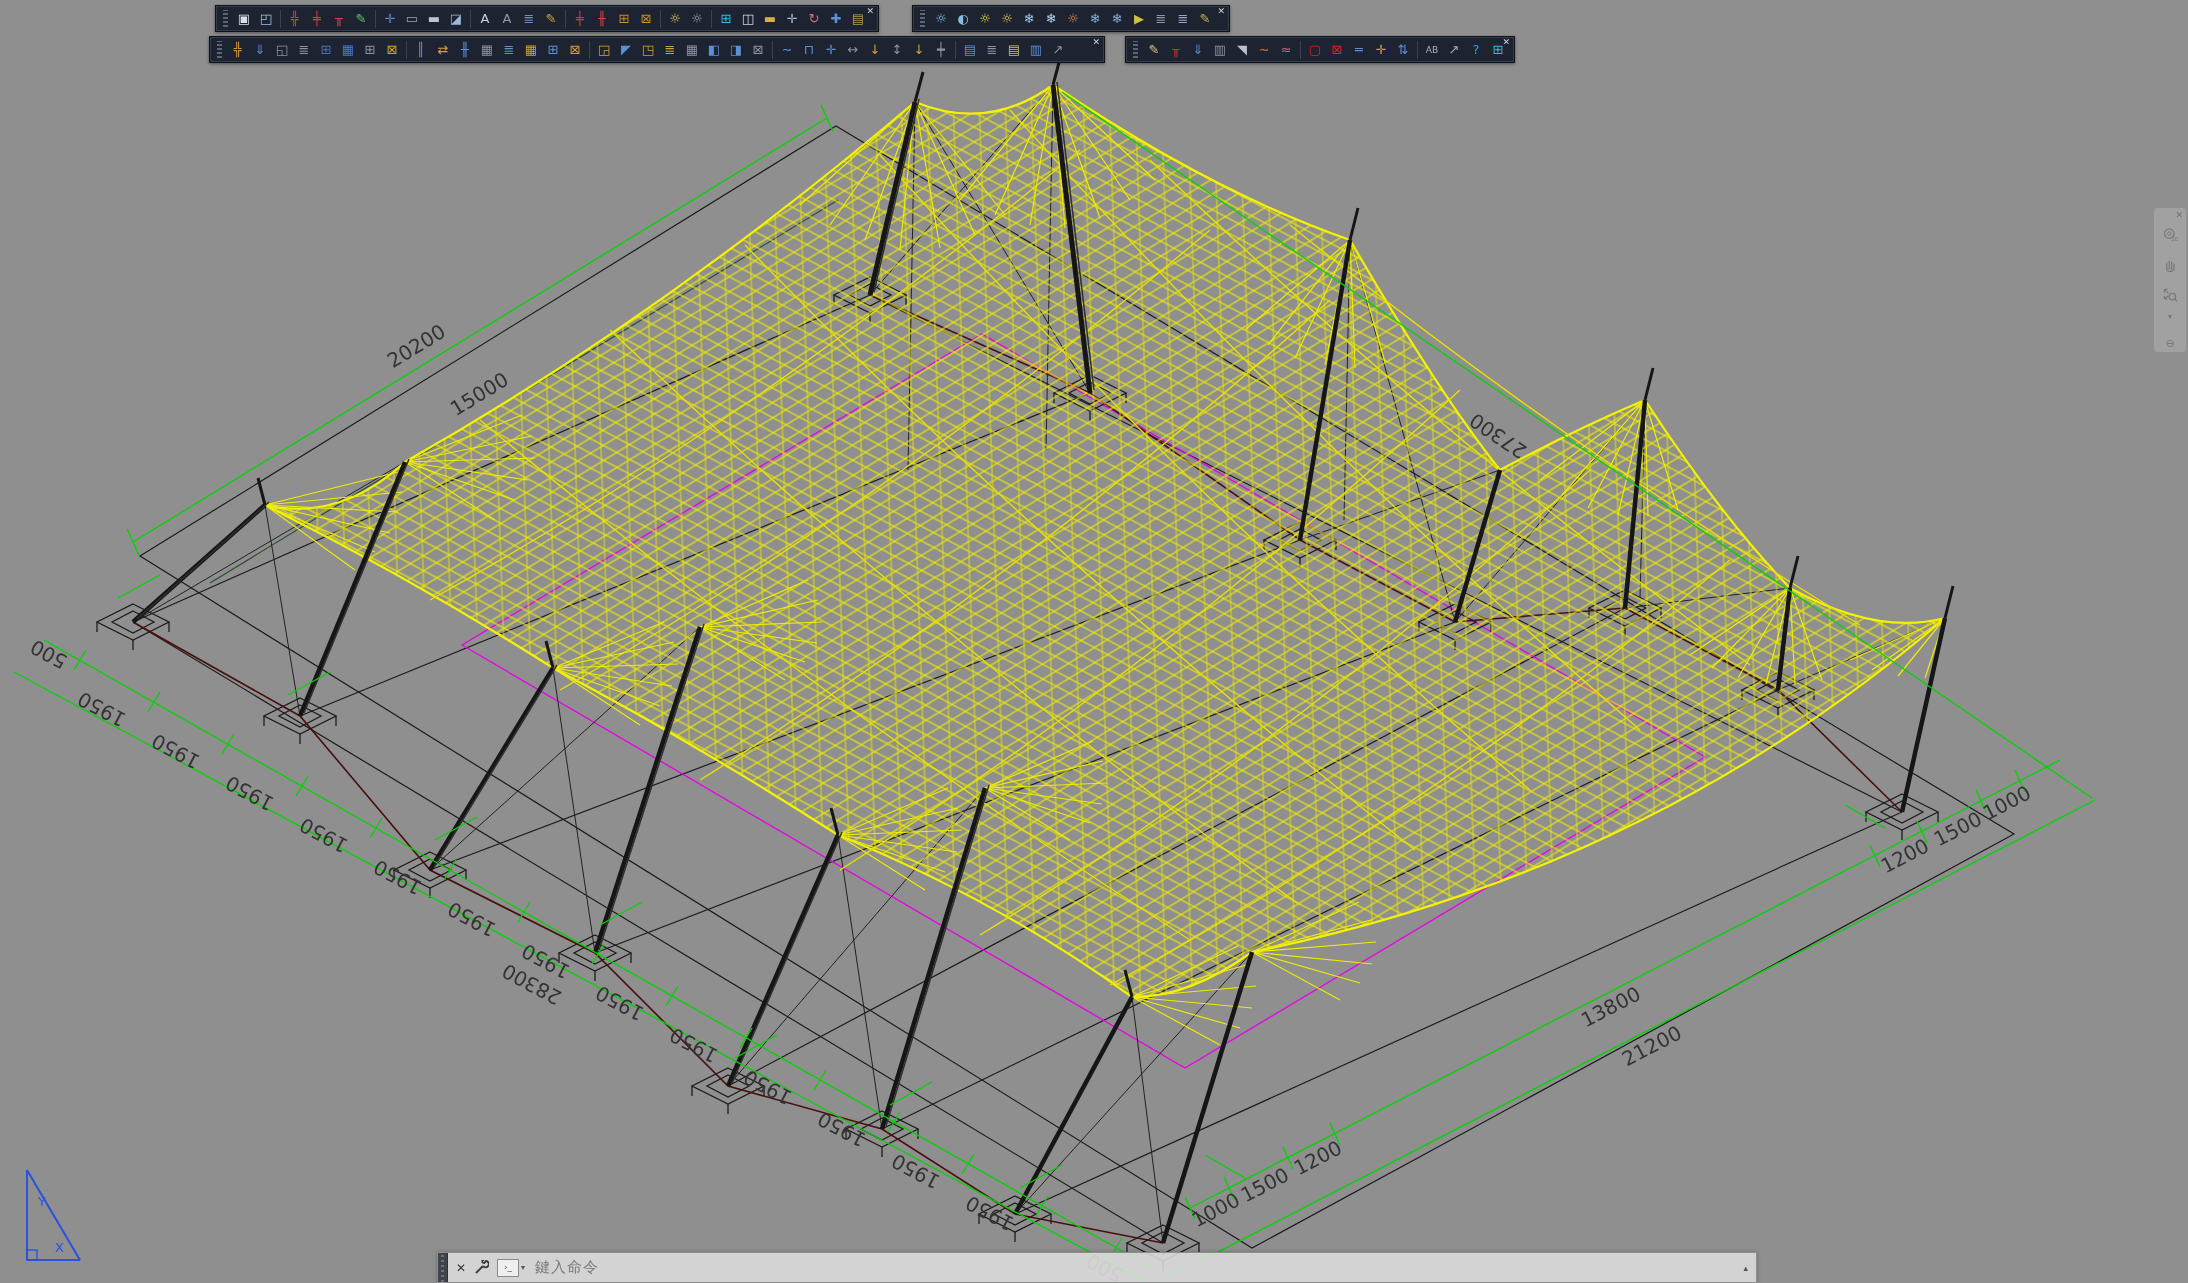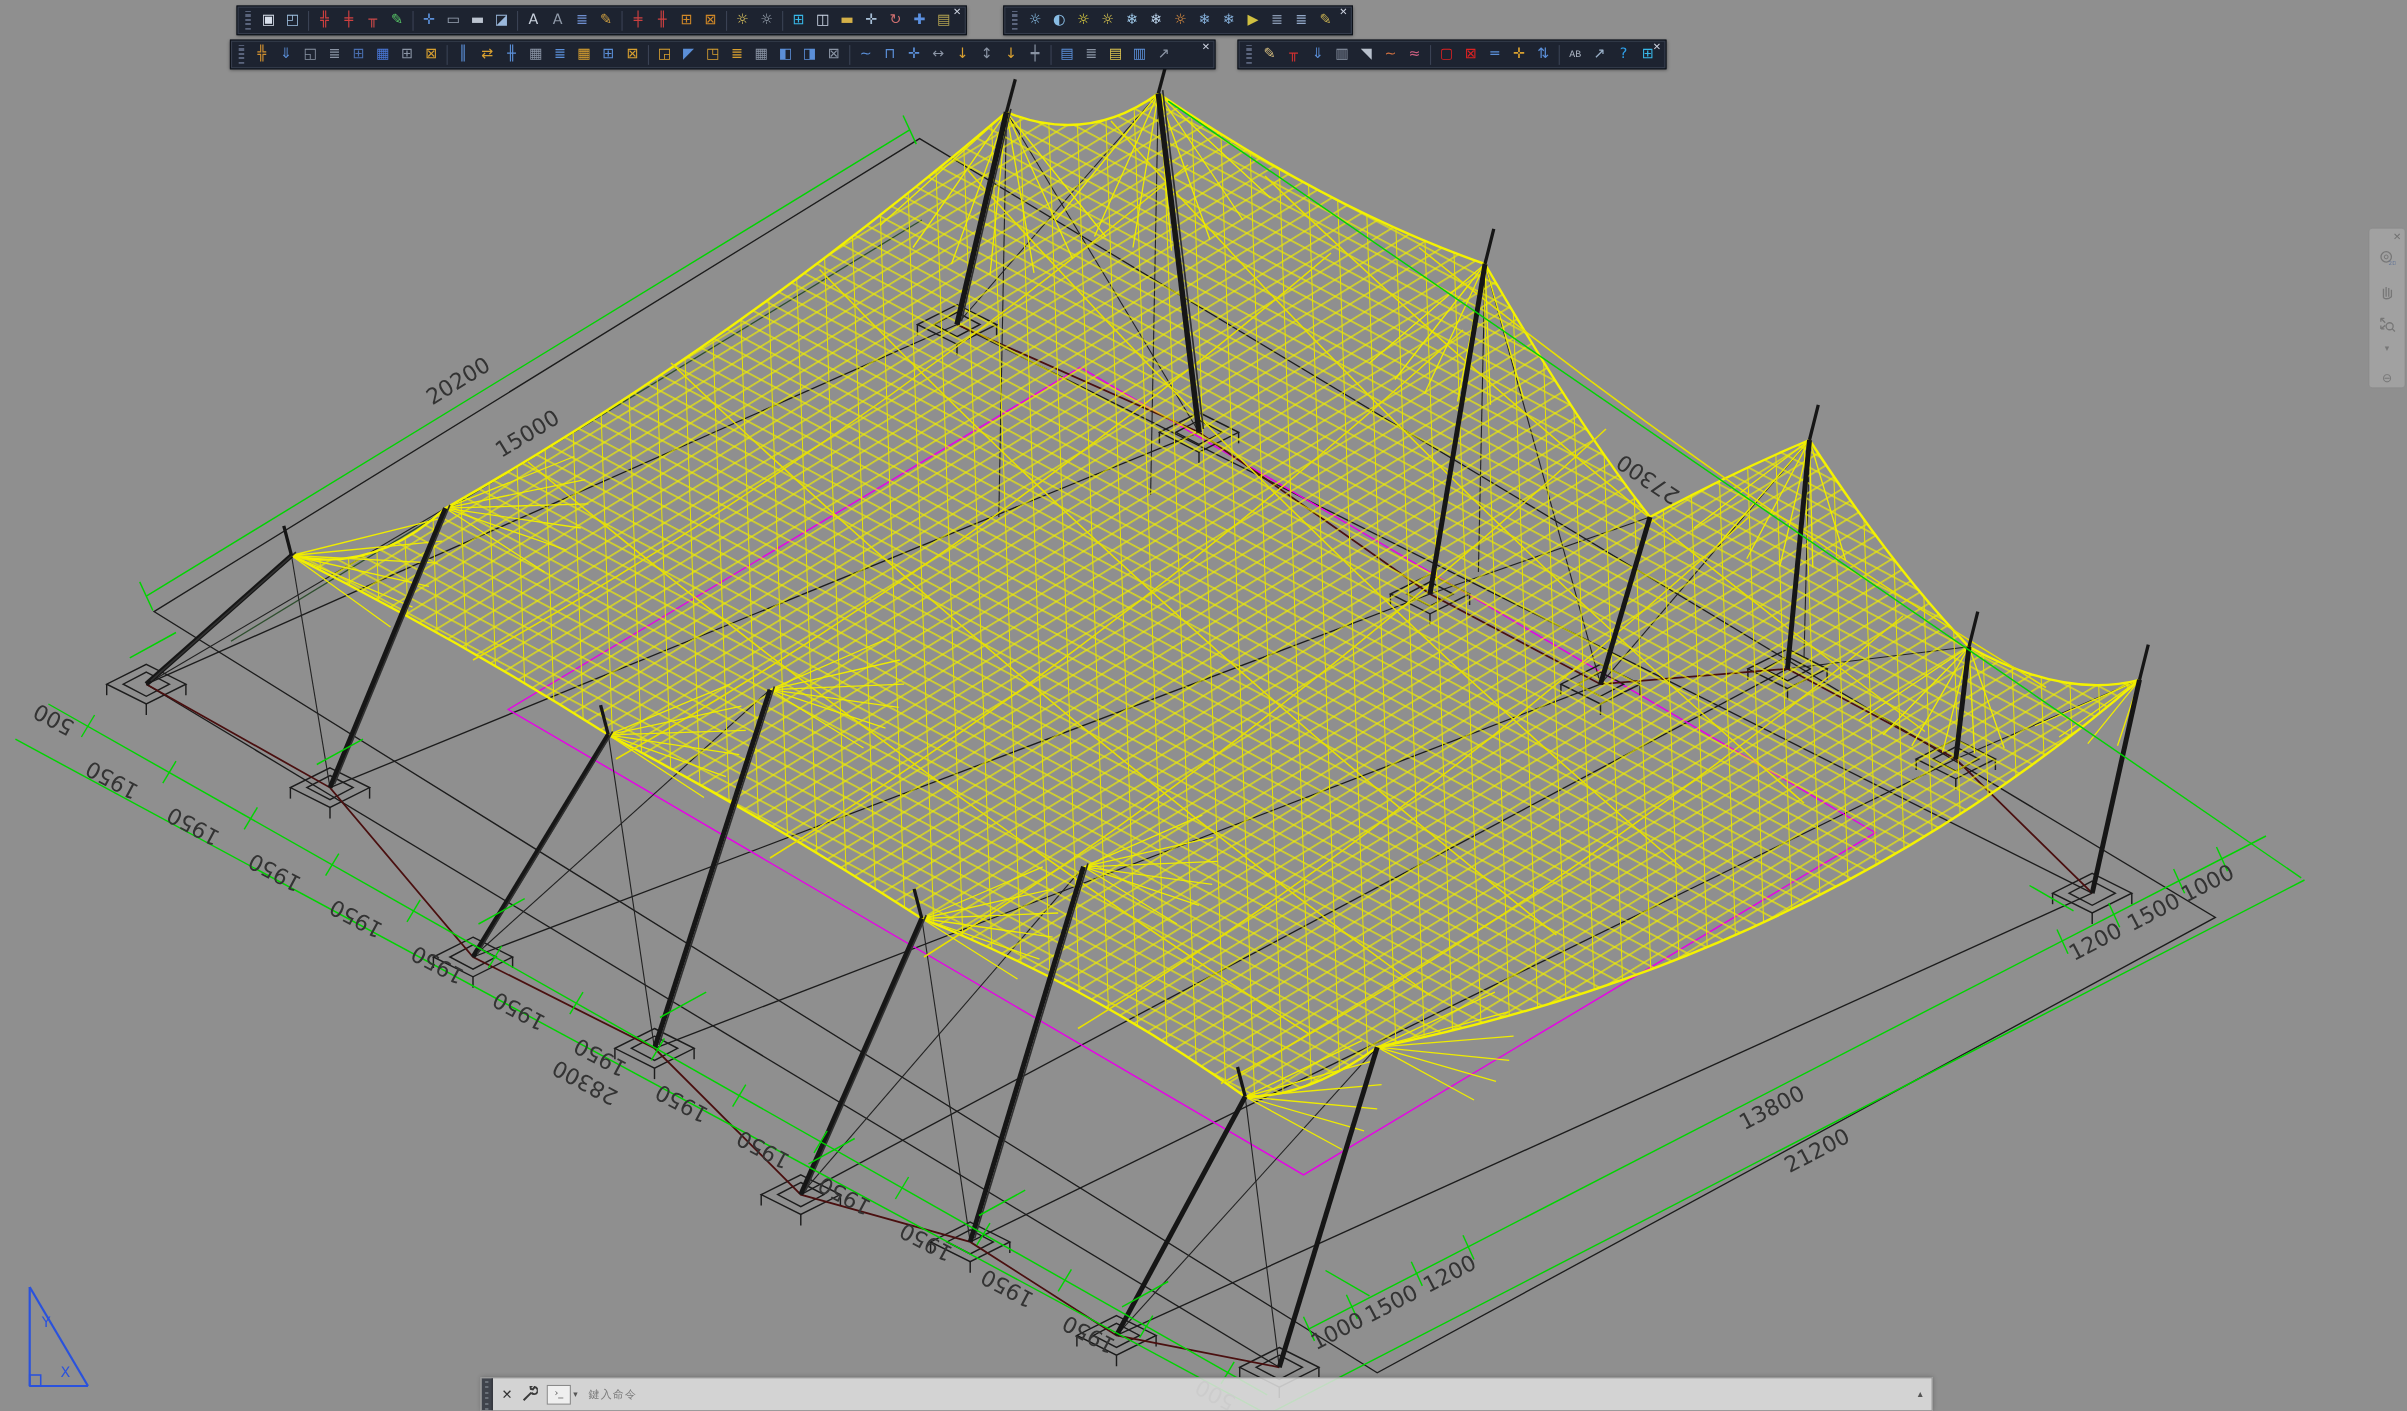--- a/index.html
+++ b/index.html
@@ -27,21 +27,21 @@
     display:flex;align-items:center;box-shadow:0 0 4px rgba(0,0,0,.25);}
   .cmd-grip{width:9px;height:100%;background:#3f434b;flex:0 0 auto;
     border-right:1px solid #2c2f35;
     background-image:repeating-linear-gradient(0deg,#6a7078 0 2px,rgba(0,0,0,0) 2px 5px);
     background-size:3px 100%;background-repeat:repeat-y;background-position:3px 0;}
   .cmd-x{color:#333;font-size:12px;margin:0 6px 0 8px;}
   .cmd-wrench{margin:0 8px 0 2px;display:flex;}
   .cmd-proto{width:20px;height:16px;border:1px solid #8a8a8a;background:#efefef;
     color:#555;font-size:9px;line-height:15px;text-align:center;margin-right:2px;}
   .cmd-caret{color:#555;font-size:8px;margin-right:10px;}
-  .cmd-text{color:#7b7b7b;font-size:10px;letter-spacing:1px;}
+  .cmd-text{color:#7b7b7b;font-size:15px;letter-spacing:1px;}
   .cmd-up{margin-left:auto;margin-right:8px;color:#555;font-size:9px;}
 
   
   .navbar{position:absolute;right:1px;top:207px;width:34px;height:146px;
     background:rgba(205,205,205,.30);border:1px solid rgba(120,120,120,.45);
     border-radius:4px;box-sizing:border-box;display:flex;flex-direction:column;
     align-items:center;padding-top:2px;}
   .nav-close{align-self:flex-end;color:rgba(100,100,100,.8);font-size:9px;border:none;
     background:transparent;padding:0 3px;cursor:default;}
   .nav-btn{width:28px;height:30px;border:none;background:transparent;display:flex;
@@ -445,21 +445,21 @@
         <button class="tb-btn" style="color: rgb(184, 192, 204);">◥</button>
         <button class="tb-btn" style="color: rgb(208, 112, 64);">∼</button>
         <button class="tb-btn" style="color: rgb(204, 96, 128);">≈</button>
         <span class="tb-sep"></span>
         <button class="tb-btn" style="color: rgb(221, 34, 34);">▢</button>
         <button class="tb-btn" style="color: rgb(221, 34, 34);">⊠</button>
         <button class="tb-btn" style="color: rgb(91, 143, 216);">═</button>
         <button class="tb-btn" style="color: rgb(216, 160, 48);">✛</button>
         <button class="tb-btn" style="color: rgb(91, 143, 216);">⇅</button>
         <span class="tb-sep"></span>
-        <button class="tb-btn" style="color: rgb(170, 178, 192); font-size: 9px; font-family: Liberation Mono, monospace;">AB</button>
+        <button class="tb-btn" style="color: rgb(170, 178, 192); font-size: 9px;">AB</button>
         <button class="tb-btn" style="color: rgb(154, 176, 200);">↗</button>
         <button class="tb-btn" style="color: rgb(47, 159, 232);">?</button>
         <button class="tb-btn" style="color: rgb(56, 184, 232);">⊞</button>
       </span>
   <button class="tb-close">✕</button>
 </div>
 
 <div class="cmdbar">
   <span class="cmd-grip"></span>
   <span class="cmd-x">✕</span>

